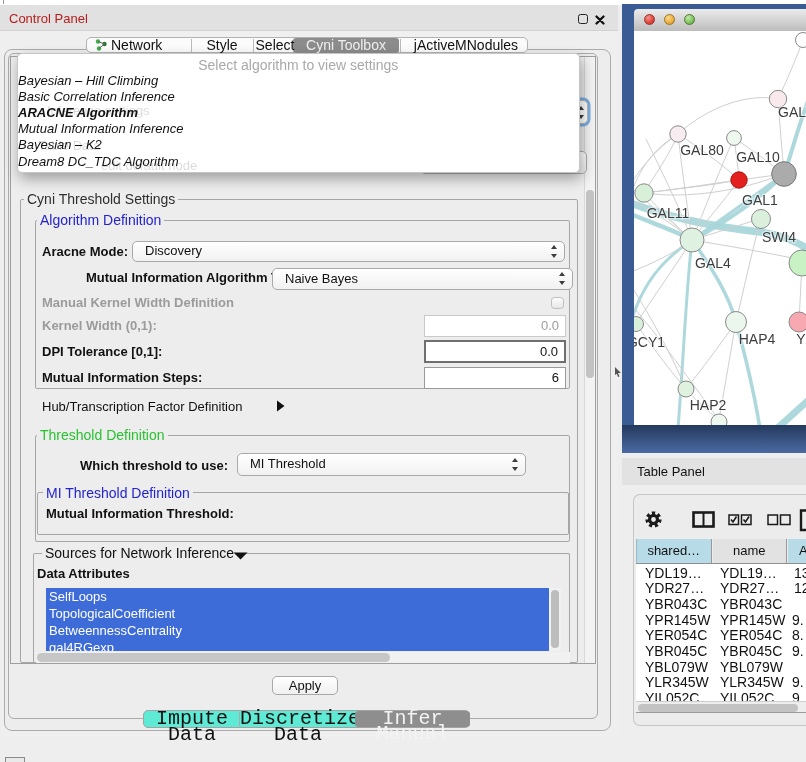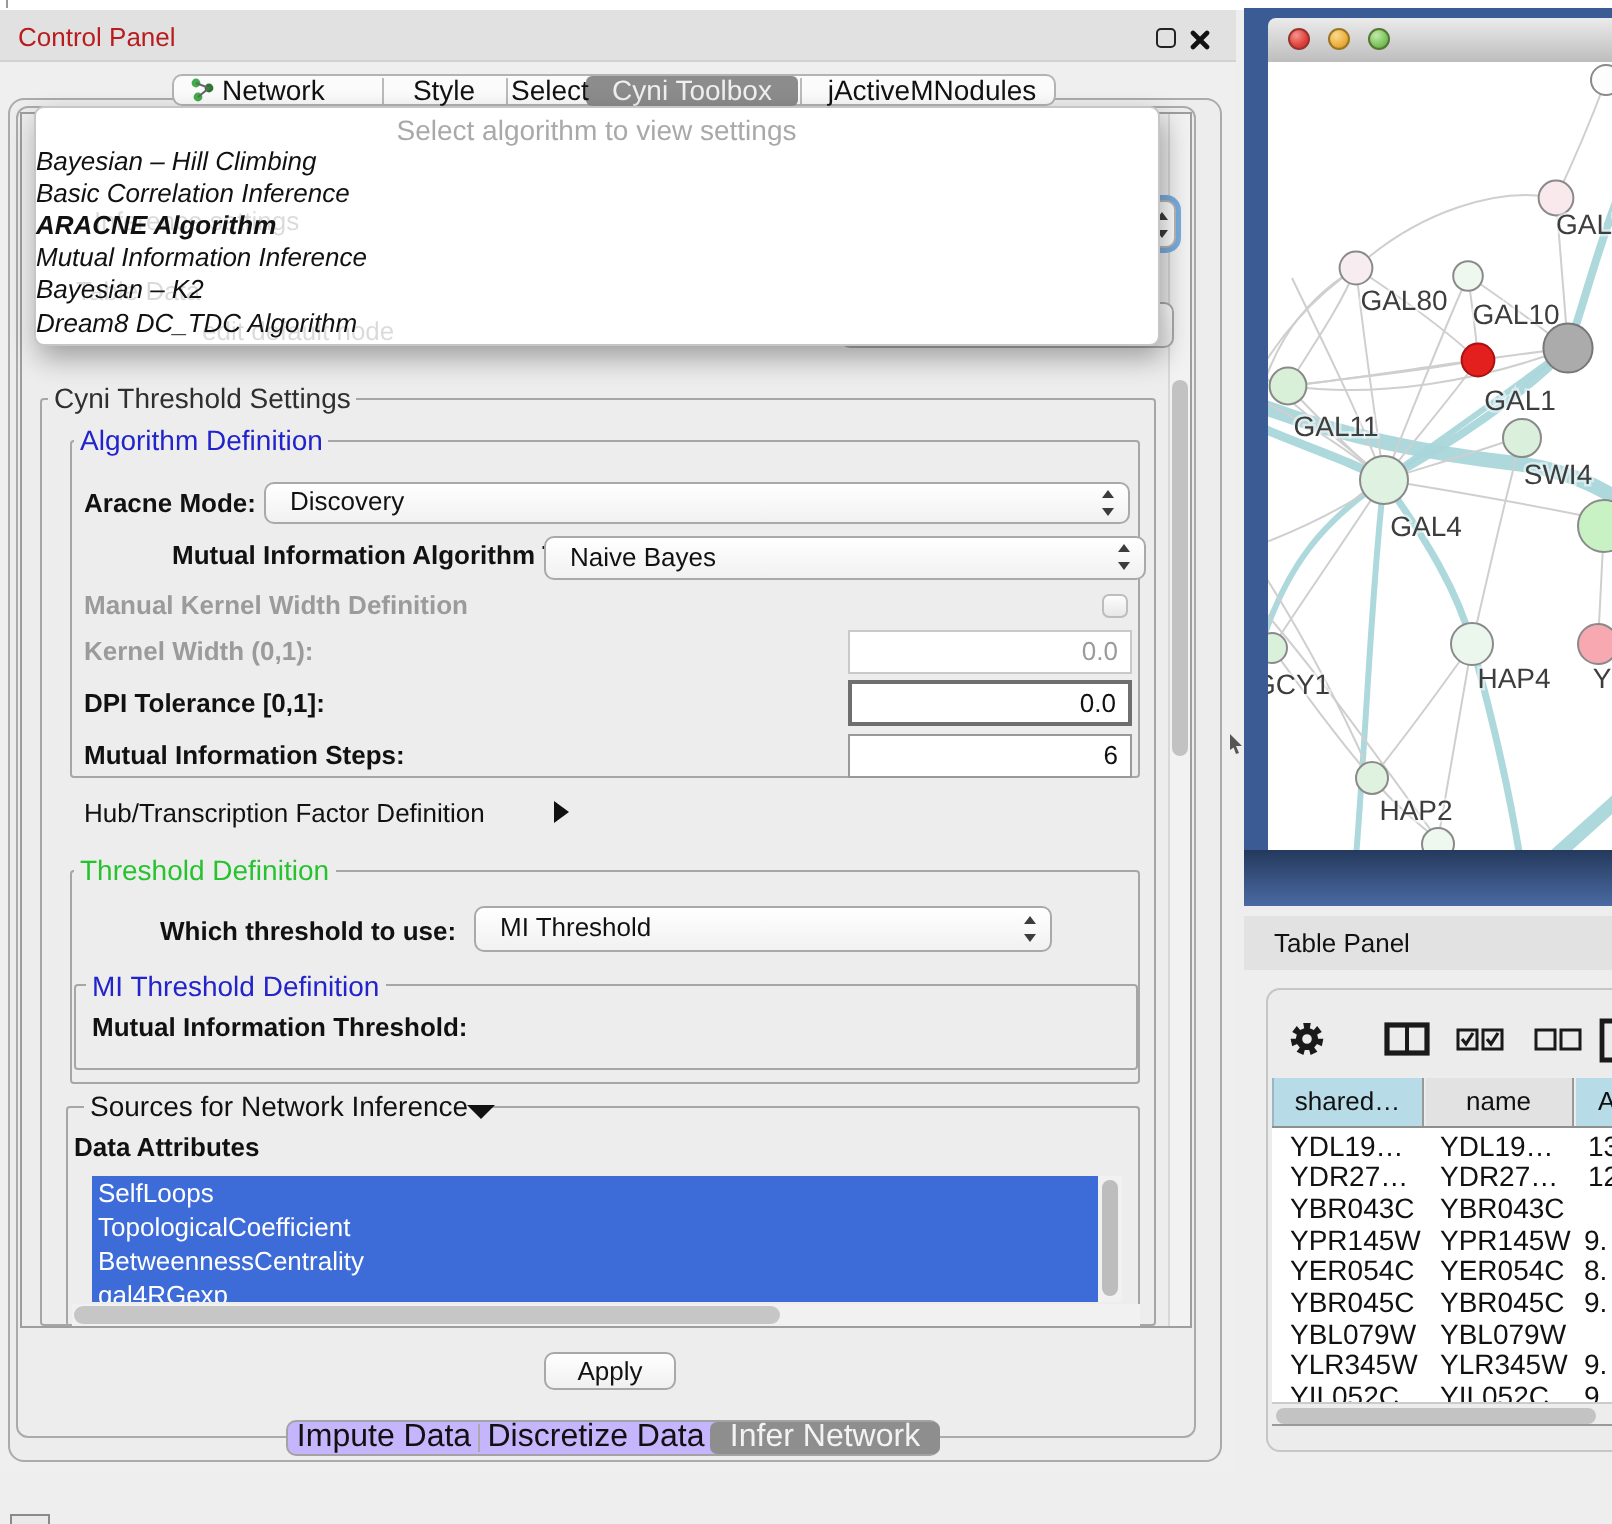--- a/index.html
+++ b/index.html
@@ -119,25 +119,25 @@
   </div>
   <div class="abs" style="left:549px;top:588px;width:12px;height:63px;background:#f1f1f1;">
     <div class="abs" style="left:2px;top:2px;width:8px;height:58px;background:#bdbdbd;border-radius:4px;"></div>
   </div>
   <div class="abs" style="left:36px;top:652px;width:534px;height:11px;background:#f1f1f1;">
     <div class="abs" style="left:1px;top:1px;width:353px;height:9px;background:#c6c6c6;border-radius:5px;"></div>
   </div>
 
   <div class="abs" style="left:272px;top:675.5px;width:66px;height:19px;background:linear-gradient(#ffffff,#f0f0f0);border:1px solid #a8a8a8;border-radius:5px;text-align:center;line-height:17px;">Apply</div>
 
-  <div class="abs" style="left:143px;top:710px;width:327px;height:17.5px;background:#c4b5fd;border:1px solid #a3a3a3;border-radius:5px;font-size:16px;">
+  <div class="abs" style="left:143px;top:710px;width:327px;height:17.5px;background:#5eead4;border:1px solid #a3a3a3;border-radius:5px;font-size:20px;font-family:Liberation Mono, monospace;">
     <div class="abs" style="left:95px;top:1px;width:1px;height:13.5px;background:#aaa;"></div>
     <div class="abs" style="left:0;top:0;width:96px;text-align:center;line-height:16px;">Impute Data</div>
     <div class="abs" style="left:96px;top:0;width:116px;text-align:center;line-height:16px;">Discretize Data</div>
-    <div class="abs" style="left:211px;top:0;width:115px;height:15.5px;background:#8e8e8e;border-radius:3.5px;color:#f3f3f3;text-align:center;line-height:15px;">Infer Network</div>
+    <div class="abs" style="left:211px;top:0;width:115px;height:15.5px;background:#8e8e8e;border-radius:3.5px;color:#f3f3f3;text-align:center;line-height:15px;">Infer Manual</div>
   </div>
 
   <div class="abs" style="left:17px;top:52.5px;width:562.5px;height:120px;background:#fff;border:1px solid #c6c6c6;border-radius:5px;box-shadow:2px 6px 14px rgba(0,0,0,0.33);">
     <div class="ghost" style="left:29px;top:49px;">Inference settings</div>
     <div class="ghost" style="left:20px;top:84px;">Table Data</div>
     <div class="ghost" style="left:83px;top:104px;">edit default node</div>
     <div class="abs" style="left:0;top:4px;width:100%;text-align:center;color:#a9a9a9;line-height:15px;font-size:14px;">Select algorithm to view settings</div>
     <div class="abs" style="left:0px;top:19px;line-height:16.2px;white-space:nowrap;font-style:italic;">Bayesian – Hill Climbing<br>Basic Correlation Inference<br><span class="b">ARACNE Algorithm</span><br>Mutual Information Inference<br>Bayesian – K2<br>Dream8 DC_TDC Algorithm</div>
   </div>
 

